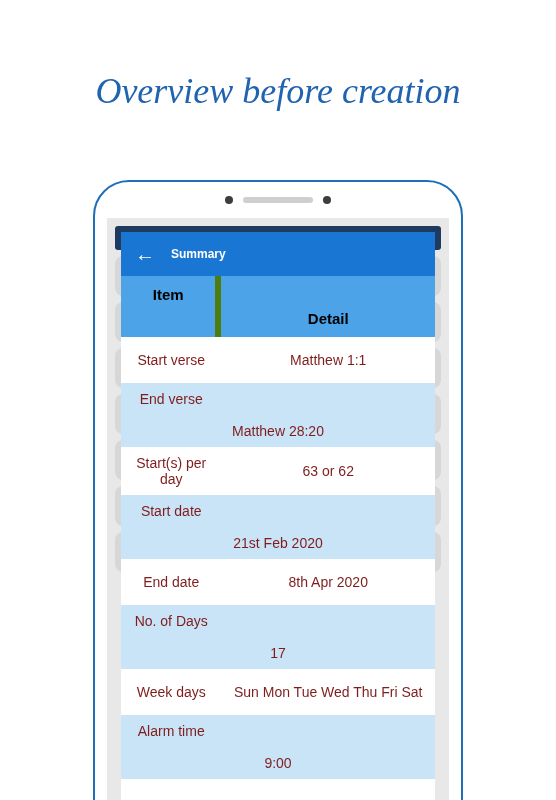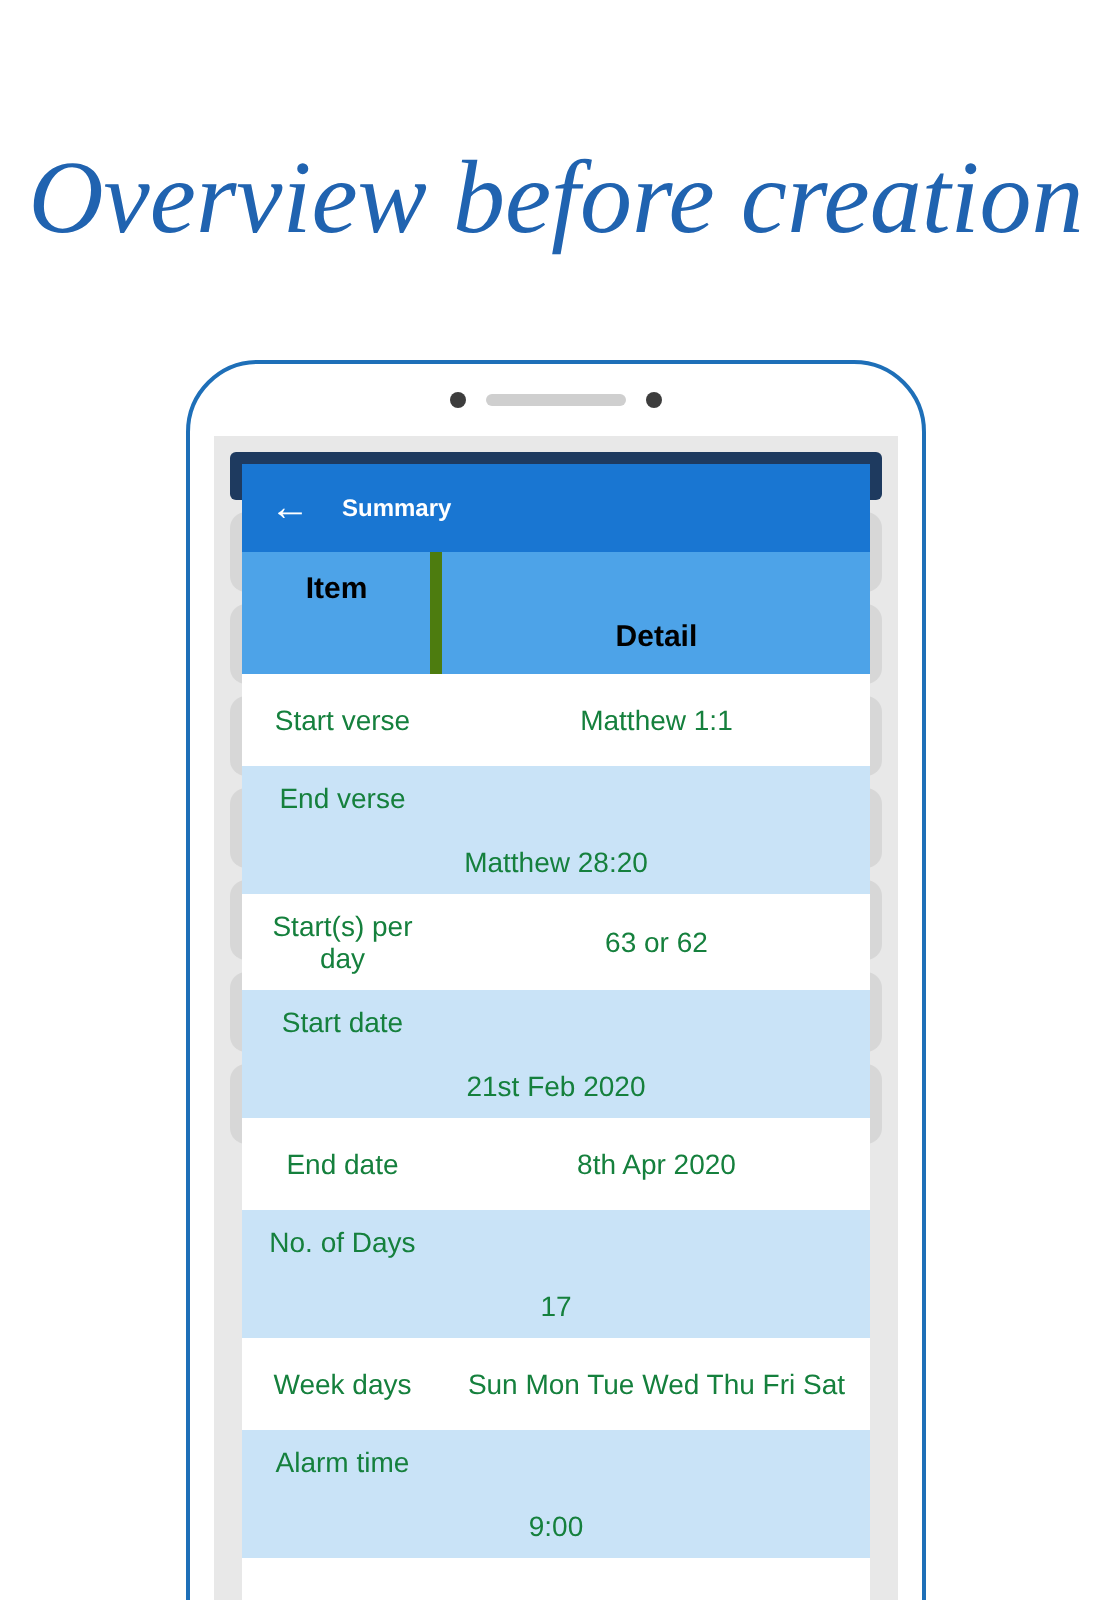--- a/index.html
+++ b/index.html
@@ -9,21 +9,21 @@
     background: #ffffff;
     font-family: Arial, sans-serif;
     overflow: hidden;
     position: relative;
   }
   .heading {
     text-align: center;
     font-family: Georgia, 'Times New Roman', serif;
     font-style: italic;
     color: #2063b0;
-    font-size: 52px;
+    font-size: 36px;
     margin-top: 70px;
     font-weight: 500;
   }
   .phone-frame {
     position: absolute;
     left: 50%;
     transform: translateX(-50%);
     top: 180px;
     width: 370px;
     height: 720px;
@@ -129,21 +129,21 @@
     align-items: stretch;
   }
   .row.alt { background: #c9e3f7; flex-direction: column; }
   .row .cell {
     display: flex;
     align-items: center;
     justify-content: center;
     text-align: center;
     font-size: 14px;
     padding: 8px 6px;
-    color: #15803d;
+    color: #7f1d1d;
   }
   .cell.item { width: 32%; }
   .cell.detail { flex: 1; }
 </style>
 </head>
 <body>
 
 <div class="heading">Overview before creation</div>
 
 <div class="phone-frame">

